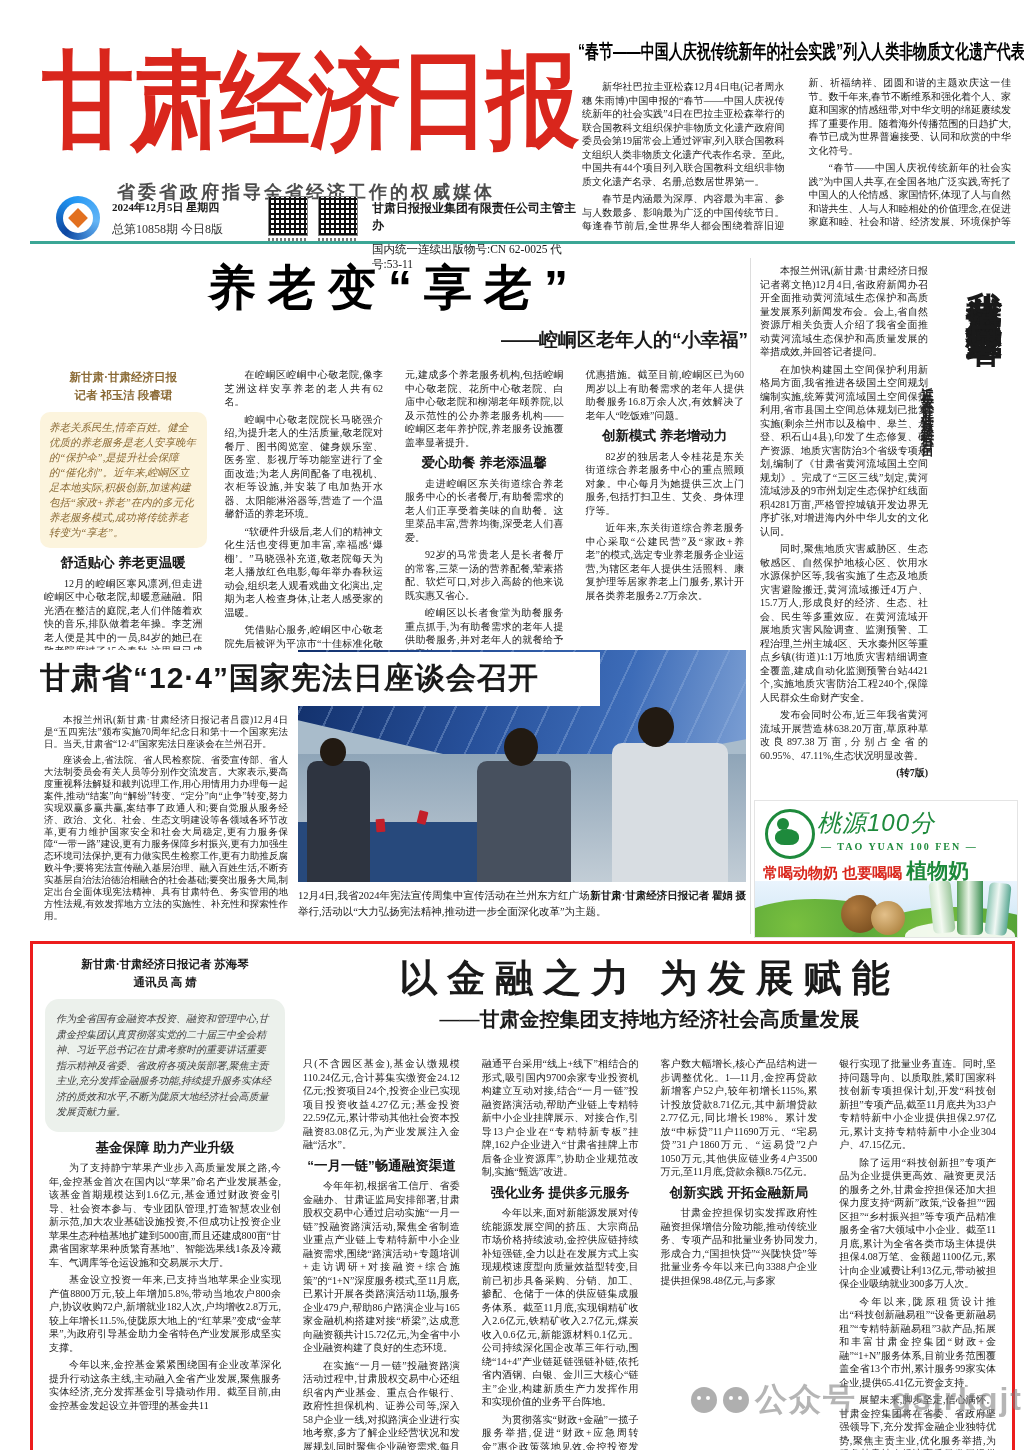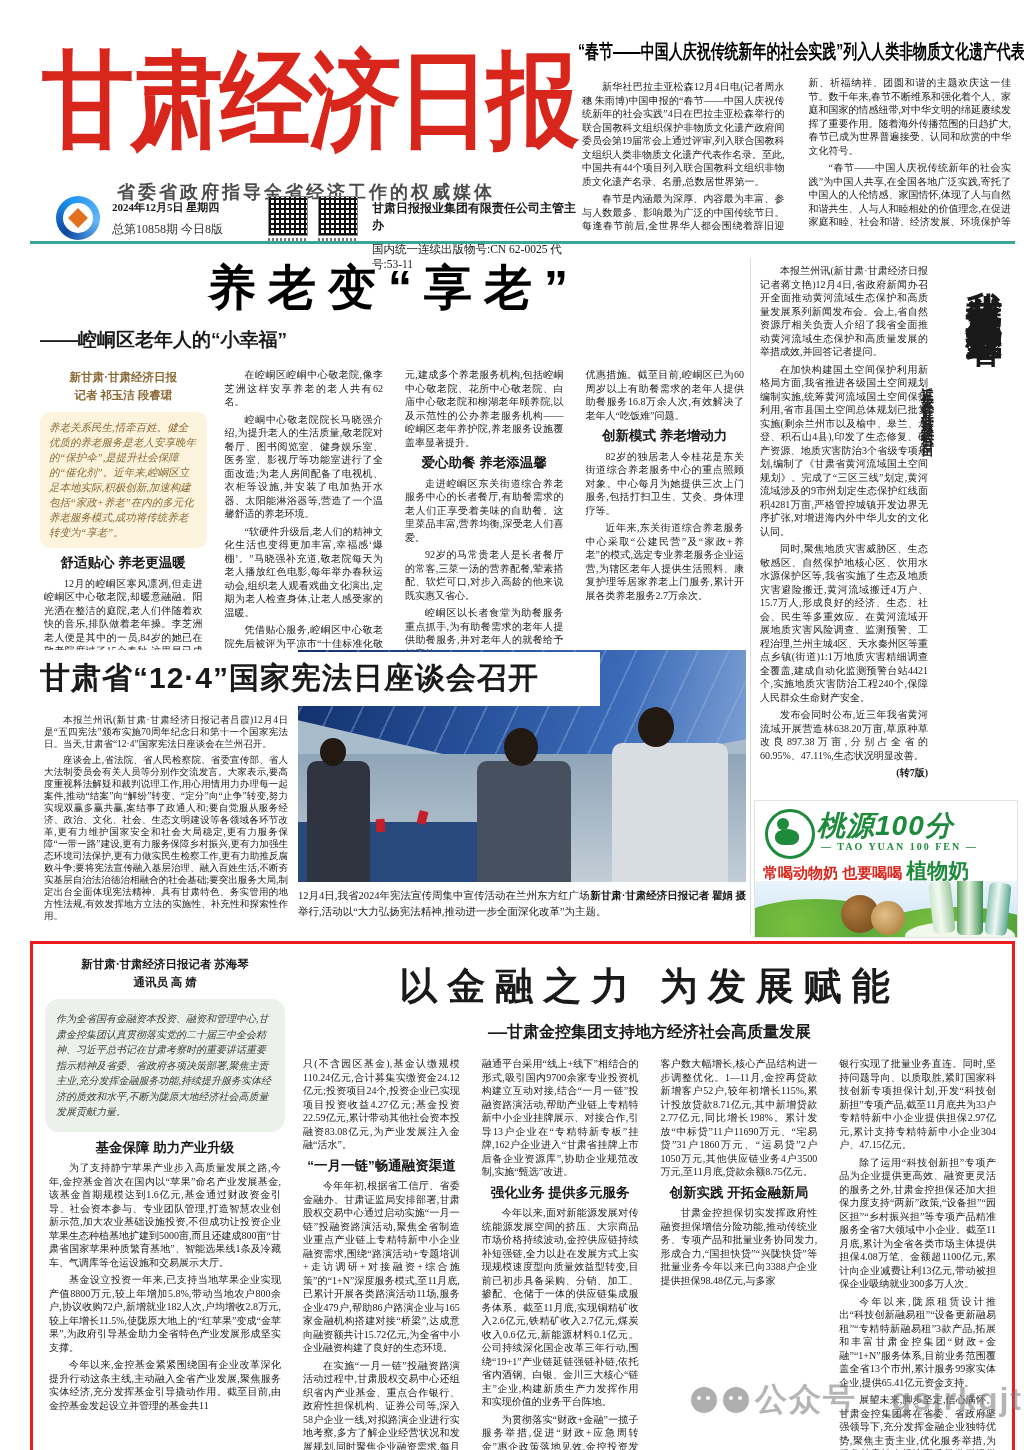--- a/index.html
+++ b/index.html
@@ -33,21 +33,21 @@
   .pubblock .p2{font-size:11.5px;margin-top:8px}
   .tealline{left:30px;top:241px;width:985px;height:3px;background:#3ba695}
 
   
   .fest-h{left:578px;top:38px;width:610px;transform:scaleX(.716);transform-origin:0 0;
           font-size:19.5px;font-weight:900;white-space:nowrap;color:#000}
   .fest-body{left:578px;top:76px;width:437px;height:160px;overflow:hidden;column-count:2;column-gap:16px}
 
   
   .elder-h{left:40px;top:256px;width:708px;text-align:center;font-size:48px;font-weight:900;letter-spacing:12px;color:#000}
-  .elder-sub{left:40px;top:327px;width:708px;text-align:left;font-size:19px;font-weight:bold}
+  .elder-sub{left:40px;top:327px;width:708px;text-align:right;font-size:19px;font-weight:bold}
   .elder-grid{left:40px;top:364px;width:708px;height:286px;display:grid;grid-template-columns:repeat(4,1fr);grid-gap:14px}
   .elder-grid .col{overflow:hidden}
   .byline-brown{color:#8a6a35;font-weight:bold;font-size:11.5px;text-align:center;line-height:18px;margin:4px 0 8px}
   .intro-cream{background:#fcf4dd;border-radius:10px;padding:8px 9px;color:#8a6a35;
                font-size:10.5px;line-height:15px;font-style:italic;margin-bottom:8px}
   .subhead{font-family:"Liberation Sans","DejaVu Sans",sans-serif;font-weight:bold;font-size:13.5px;
            text-align:center;margin:7px 0;text-indent:0}
   .vrule{left:750px;top:258px;width:1px;height:676px;background:#ddd}
 
   
@@ -75,41 +75,41 @@
   .ph-table{position:absolute;left:0;bottom:0;width:52%;height:26%;background:#27497c}
   .redpack{position:absolute;width:9px;height:13px;background:#c41f2a;border-radius:1px}
   .fig-head{position:absolute;border-radius:50%;background:#221a12}
   .fig-body{position:absolute;border-radius:10px 10px 0 0}
 
   
   .ad{left:754px;top:800px;width:262px;height:136px;background:#fff;border:1px solid #e4e4e4;overflow:hidden}
   .adlogo{position:absolute;left:10px;top:8px;width:44px;height:44px;border:3px solid #1e8a3c;border-radius:50%}
   .adlogo::before{content:"";position:absolute;left:9px;top:6px;width:12px;height:12px;border-radius:50%;background:#1e8a3c}
   .adlogo::after{content:"";position:absolute;left:7px;top:17px;width:24px;height:16px;border-radius:50% 50% 40% 40%;background:#1e8a3c}
-  .adbrand{position:absolute;left:62px;top:6px;font-size:28px;font-weight:700;color:#1e8a3c;
+  .adbrand{position:absolute;left:62px;top:6px;font-size:24px;font-weight:400;color:#1e8a3c;
            font-family:"Liberation Sans","DejaVu Sans",sans-serif;font-style:italic;letter-spacing:1px}
   .adbrand-en{position:absolute;left:66px;top:40px;font-size:10px;font-weight:bold;color:#1e8a3c;letter-spacing:2px}
   .adslogan{position:absolute;left:8px;top:56px;white-space:nowrap}
   .adslogan .r{color:#d9261c;font-weight:900;font-size:15px;font-family:"Liberation Sans","DejaVu Sans",sans-serif}
   .adslogan .g{color:#1e8a3c;font-weight:900;font-size:21px;font-family:"Liberation Sans","DejaVu Sans",sans-serif}
   .adscene{position:absolute;left:0;bottom:0;width:100%;height:56px;
            background:linear-gradient(#eaf4fd 0%,#dcedf9 45%,#bfe3f2 100%);overflow:hidden}
   .hill{position:absolute;border-radius:50%;background:radial-gradient(circle at 40% 30%,#79c03f,#3c8f33)}
   .walnut{position:absolute;border-radius:50%}
   .can{position:absolute;border-radius:5px}
   .splash{position:absolute;background:#fff;border-radius:50%;opacity:.9}
 
   
   .fin-box{left:30px;top:941px;width:985px;height:605px;border:3px solid #ec1c1c;background:#fff;box-sizing:border-box;z-index:2}
   .fin-grid{position:absolute;inset:9px 12px;display:grid;grid-template-columns:240px repeat(4,1fr);
             grid-template-rows:96px 1fr;grid-column-gap:14px;grid-row-gap:4px}
   .fin-left{grid-column:1;grid-row:1/3;overflow:hidden}
   .fin-head{grid-column:2/6;grid-row:1;text-align:center}
-  .fin-h1{font-size:38px;font-weight:900;letter-spacing:10px;font-family:"Liberation Sans","DejaVu Sans",sans-serif;margin-top:8px}
-  .fin-h2{font-size:16px;font-weight:bold;margin-top:10px;font-family:Liberation Mono, monospace}
+  .fin-h1{font-size:38px;font-weight:900;letter-spacing:10px;font-family:"Liberation Sans","DejaVu Sans",sans-serif;}
+  .fin-h2{font-size:20px;font-weight:bold;margin-top:2px;font-family:Liberation Serif, serif}
   .fin-col{grid-row:2;overflow:hidden}
   .fin-byline{font-size:11.5px;font-weight:bold;text-align:center;line-height:18px;margin:2px 0 8px}
   .intro-gray{background:#ecf1ec;border-radius:14px;padding:12px 11px;color:#3c3c3c;
               font-size:10px;line-height:15.5px;font-style:italic;margin-bottom:9px}
 
   
   .footer{left:30px;top:1422px;width:985px;display:flex;justify-content:space-between;
           font-size:10.5px;font-weight:bold;font-family:"Liberation Sans","DejaVu Sans",sans-serif;color:#222}
   .watermark{right:1px;top:1378px;display:flex;align-items:center;z-index:5;opacity:.55}
   .wm-icon{width:26px;height:26px;border-radius:50%;background:#6f6f6f;margin-right:6px;position:relative}
@@ -259,21 +259,21 @@
       <div class="fin-col body10">
         <p class="cont">只(不含园区基金),基金认缴规模110.24亿元,合计募集实缴资金24.12亿元;投资项目24个,投资企业已实现项目投资收益4.27亿元;基金投资22.59亿元,累计带动其他社会资本投融资83.08亿元,为产业发展注入金融“活水”。</p>
         <div class="subhead">“一月一链”畅通融资渠道</div>
         <p>今年年初,根据省工信厅、省委金融办、甘肃证监局安排部署,甘肃股权交易中心通过启动实施“一月一链”投融资路演活动,聚焦全省制造业重点产业链上专精特新中小企业融资需求,围绕“路演活动+专题培训+走访调研+对接融资+综合施策”的“1+N”深度服务模式,至11月底,已累计开展各类路演活动11场,服务企业479户,帮助86户路演企业与165家金融机构搭建对接“桥梁”,达成意向融资额共计15.72亿元,为全省中小企业融资构建了良好的生态环境。</p>
         <p>在实施“一月一链”投融资路演活动过程中,甘肃股权交易中心还组织省内产业基金、重点合作银行、政府性担保机构、证券公司等,深入58户企业一线,对拟路演企业进行实地考察,多方了解企业经营状况和发展规划,同时聚焦企业融资需求,每月按区域或重点产业链举办专场活动,有针对性地引导投资机构、金融机构与企业对接。</p>
 
       </div>
       <div class="fin-col body10">
         <p class="cont">融通平台采用“线上+线下”相结合的形式,吸引国内9700余家专业投资机构建立互动对接,结合“一月一链”投融资路演活动,帮助产业链上专精特新中小企业挂牌展示、对接合作,引导13户企业在“专精特新专板”挂牌,162户企业进入“甘肃省挂牌上市后备企业资源库”,协助企业规范改制,实施“甄选”改进。</p>
         <div class="subhead">强化业务 提供多元服务</div>
-        <p>今年以来,面对新能源发展对传统能源发展空间的挤压、大宗商品市场价格持续波动,金控供应链持续补短强链,全力以赴在发展方式上实现规模速度型向质量效益型转变,目前已初步具备采购、分销、加工、掺配、仓储于一体的供应链集成服务体系。截至11月底,实现铜精矿收入2.6亿元,铁精矿收入2.7亿元,煤炭收入0.6亿元,新能源材料0.1亿元。公司持续深化国企改革三年行动,围绕“19+1”产业链延链强链补链,依托省内酒钢、白银、金川三大核心“链主”企业,构建新质生产力发挥作用和实现价值的业务平台阵地。</p>
+        <p>今年以来,面对新能源发展对传统能源发展空间的挤压、大宗商品市场价格持续波动,金控供应链持续补短强链,全力以赴在发展方式上实现规模速度型向质量效益型转变,目前已初步具备采购、分销、加工、掺配、仓储于一体的供应链集成服务体系。截至11月底,实现铜精矿收入2.6亿元,铁精矿收入2.7亿元,煤炭收入0.6亿元,新能源材料0.1亿元。公司持续深化国企改革三年行动,围绕“14+4”产业链延链强链补链,依托省内酒钢、白银、金川三大核心“链主”企业,构建新质生产力发挥作用和实现价值的业务平台阵地。</p>
         <p>为贯彻落实“财政+金融”一揽子服务举措,促进“财政+应急周转金”惠企政策落地见效,金控投资发挥应急周转金业务成本助企、防风险、稳企纾困支持实体经济方面的积极作用,为全省经济高质量发展作出贡献。目前已覆盖全省14个市州,服务全省企业1320户,累计办理业务2078笔,累计投放金额670亿元。</p>
       </div>
       <div class="fin-col body10">
         <p class="cont">客户数大幅增长,核心产品结构进一步调整优化。1—11月,金控再贷款新增客户52户,较年初增长115%,累计投放贷款8.71亿元,其中新增贷款2.77亿元,同比增长198%。累计发放“中标贷”11户11690万元、“宅易贷”31户1860万元、“运易贷”2户1050万元,其他供应链业务4户3500万元,至11月底,贷款余额8.75亿元。</p>
         <div class="subhead">创新实践 开拓金融新局</div>
         <p>甘肃金控担保切实发挥政府性融资担保增信分险功能,推动传统业务、专项产品和批量业务协同发力,形成合力,“国担快贷”“兴陇快贷”等批量业务今年以来已向3388户企业提供担保98.48亿元,与多家</p>
       </div>
       <div class="fin-col body10">
         <p class="cont">银行实现了批量业务直连。同时,坚持问题导向、以质取胜,紧盯国家科技创新专项担保计划,开发“科技创新担”专项产品,截至11月底共为33户专精特新中小企业提供担保2.97亿元,累计支持专精特新中小企业304户、47.15亿元。</p>
         <p>除了运用“科技创新担”专项产品为企业提供更高效、融资更灵活的服务之外,甘肃金控担保还加大担保力度支持“两新”政策,“设备担”“园区担”“乡村振兴担”等专项产品精准服务全省7大领域中小企业。截至11月底,累计为全省各类市场主体提供担保4.08万笔、金额超1100亿元,累计向企业减费让利13亿元,带动被担保企业吸纳就业300多万人次。</p>

